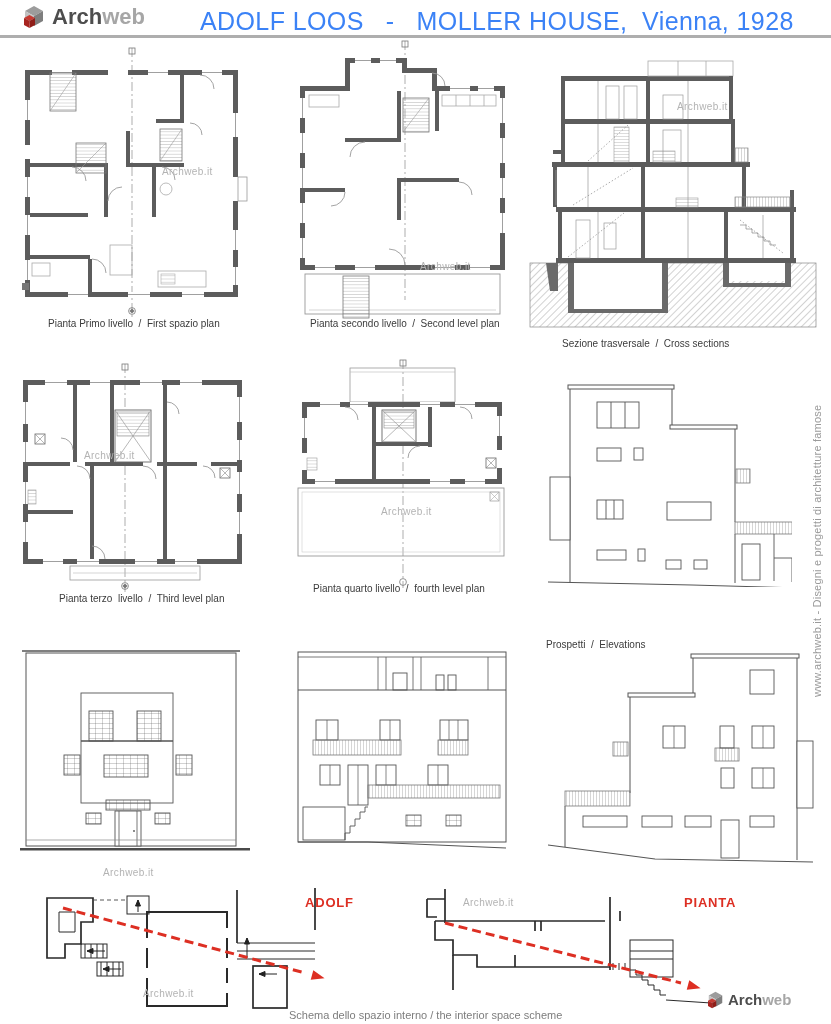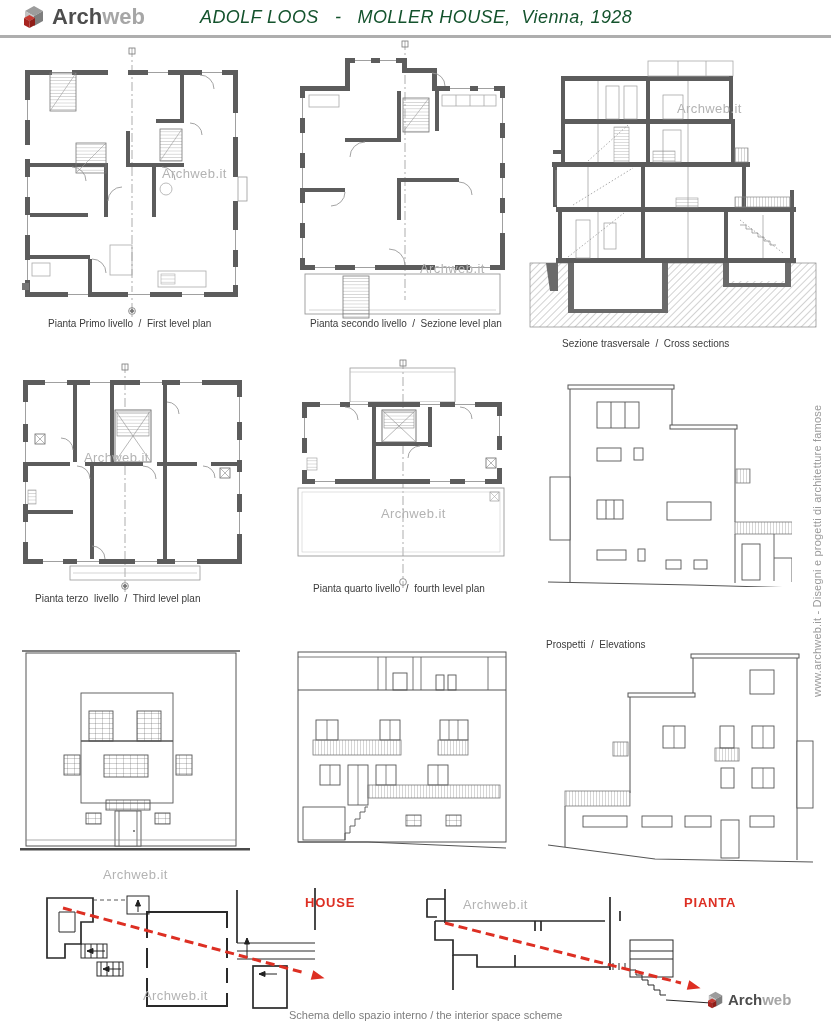--- a/index.html
+++ b/index.html
@@ -3,27 +3,27 @@
 <meta charset="utf-8">
 <style>
   * { margin:0; padding:0; box-sizing:border-box; }
   html,body { background:#ffffff; }
   body { font-family:"Liberation Sans", sans-serif; }
   .sheet { position:relative; width:831px; height:1024px; background:#fff; overflow:hidden; }
 
   .hdr-logo { position:absolute; left:24px; top:4px; display:flex; align-items:center; gap:8px; }
   .hdr-logo .arch { font-size:22px; font-weight:bold; color:#4d4d4d; }
   .hdr-logo .web  { font-size:22px; font-weight:bold; color:#a6a6a6; }
-  .title { position:absolute; left:200px; top:7px; font-size:18px; color:#14532d;
-           white-space:pre; letter-spacing:0.4px;font-style:italic; }
+  .title { position:absolute; left:200px; top:7px; font-size:25px; color:#3b82f6;
+           white-space:pre; letter-spacing:0.4px; }
   .hrule { position:absolute; left:0; top:35px; width:831px; height:2.5px; background:#aeaeae; }
 
   .fig { position:absolute; }
   .cap { position:absolute; font-size:10px; color:#3b3b3b; white-space:pre; }
-  .wm  { position:absolute; font-size:13px; color:#b3b3b3; letter-spacing:0.4px; }
+  .wm  { position:absolute; font-size:10px; color:#b3b3b3; letter-spacing:0.4px; }
   .red-label { position:absolute; font-size:13px; font-weight:bold; color:#dd2f23; letter-spacing:0.8px; }
   .schema-cap { position:absolute; font-size:11px; color:#7d7d7d; }
   .vtext { position:absolute; left:811px; top:345px; height:352px; writing-mode:vertical-rl;
            transform:rotate(180deg); font-size:11px; color:#9a9a9a; letter-spacing:0.2px; white-space:nowrap; }
   .ftr-logo { position:absolute; left:708px; top:991px; display:flex; align-items:center; gap:5px; }
   .ftr-logo .arch { font-size:15px; font-weight:bold; color:#4d4d4d; }
   .ftr-logo .web  { font-size:15px; font-weight:bold; color:#a6a6a6; }
 </style>
 </head>
 <body>
@@ -695,28 +695,28 @@
         <line x1="251" y1="115" x2="296" y2="118"></line>
         <line x1="198" y1="78" x2="198" y2="85"></line>
           <line x1="204" y1="78" x2="204" y2="85"></line>
           <line x1="210" y1="78" x2="210" y2="85"></line>
       </g>
       <line x1="30" y1="38" x2="266" y2="98" stroke="#dd2f23" stroke-width="3" stroke-dasharray="9 5"></line>
       <polygon points="0,-5 13,0 0,5" fill="#dd2f23" transform="translate(273,100) rotate(14.4)"></polygon>
     </svg>
   </div>
 
-  <div class="cap" style="left:48px; top:318px;">Pianta Primo livello  /  First level plan</div>
-  <div class="cap" style="left:310px; top:318px;">Pianta secondo livello  /  Sezione level plan</div>
+  <div class="cap" style="left:48px; top:318px;">Pianta Primo livello  /  First spazio plan</div>
+  <div class="cap" style="left:310px; top:318px;">Pianta secondo livello  /  Second level plan</div>
   <div class="cap" style="left:562px; top:338px;">Sezione trasversale  /  Cross sections</div>
-  <div class="cap" style="left:35px; top:593px;">Pianta terzo  livello  /  Third level plan</div>
+  <div class="cap" style="left:59px; top:593px;">Pianta terzo  livello  /  Third level plan</div>
   <div class="cap" style="left:313px; top:583px;">Pianta quarto livello  /  fourth level plan</div>
   <div class="cap" style="left:546px; top:639px;">Prospetti  /  Elevations</div>
 
-  <div class="red-label" style="left:305px; top:895px;">HOUSE</div>
+  <div class="red-label" style="left:305px; top:895px;">ADOLF</div>
   <div class="red-label" style="left:684px; top:895px;">PIANTA</div>
   <div class="schema-cap" style="left:289px; top:1009px;">Schema dello spazio interno / the interior space scheme</div>
 
   <div class="wm" style="left:162px; top:166px;">Archweb.it</div>
   <div class="wm" style="left:420px; top:261px;">Archweb.it</div>
   <div class="wm" style="left:677px; top:101px;">Archweb.it</div>
   <div class="wm" style="left:84px;  top:450px;">Archweb.it</div>
   <div class="wm" style="left:381px; top:506px;">Archweb.it</div>
   <div class="wm" style="left:103px; top:867px;">Archweb.it</div>
   <div class="wm" style="left:463px; top:897px;">Archweb.it</div>

